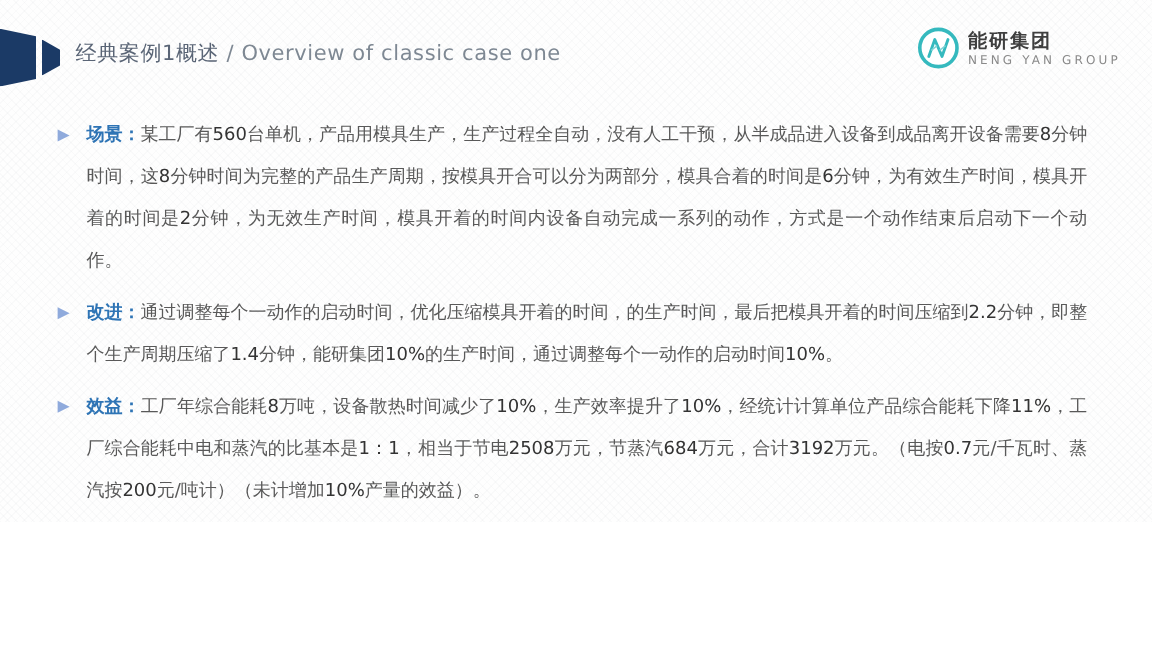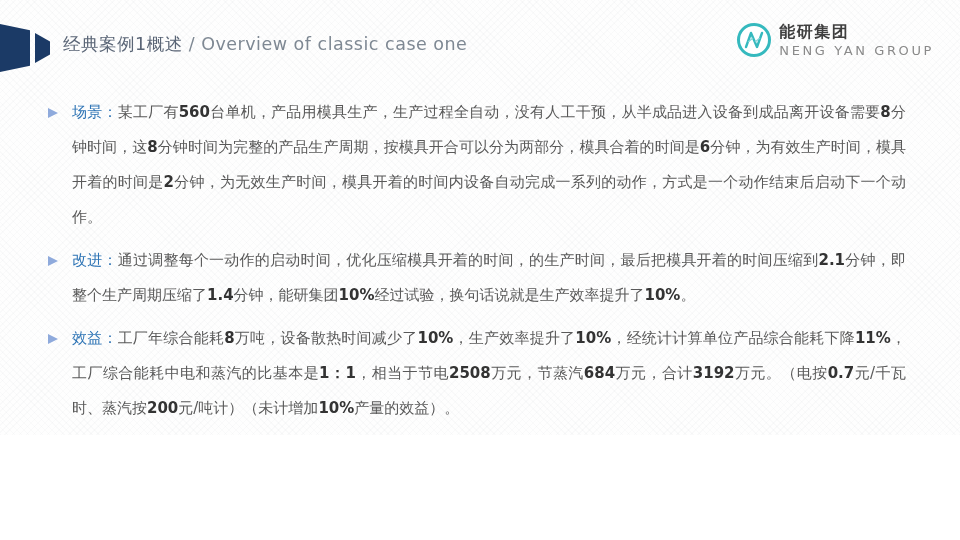--- a/index.html
+++ b/index.html
@@ -30,32 +30,32 @@
     clip-path:polygon(0 0,100% 28%,100% 72%,0 100%);
     filter:drop-shadow(2px 2px 2px rgba(0,0,0,0.25));
   }
   .title { position:absolute; left:63px; top:32px; font-size:17.5px; letter-spacing:0.5px; white-space:nowrap; }
   .title .zh { color:#5a6576; }
   .title .en { color:#7e8893; }
   .logo { position:absolute; right:26px; top:22px; display:flex; align-items:center; gap:7px; }
   .logo-mark { width:36px; height:36px; }
   .logo-text { display:flex; flex-direction:column; }
   .logo-zh { font-size:16px; font-weight:bold; color:#3f3f3f; letter-spacing:1.5px; line-height:18px; }
-  .logo-en { font-size:13px; color:#8a8a8a; letter-spacing:2.6px; margin-top:2px; }
+  .logo-en { font-size:10px; color:#8a8a8a; letter-spacing:2.6px; margin-top:2px; }
   
   .body { position:absolute; top:95px; left:0; width:906px; }
   .bullet {
     position:relative; padding-left:72px; margin:0 0 8px 0;
     font-size:15px; line-height:35px; text-align:justify;
   }
   .bullet:last-child { margin-bottom:0; }
   .marker { position:absolute; left:47px; top:12px; width:12px; height:12px; }
-  .label { color:#2E74B5; font-weight:normal; }
+  .label { color:#2E74B5; font-weight:bold; }
   .para { margin:0; }
-  .b { color:#333333; font-weight:bold; }
+  .b { color:#333333; font-weight:normal; }
 </style>
 </head>
 <body>
 
 <div class="slide">
 
   <div class="header">
     <div class="deco1"></div>
     <div class="deco2"></div>
     <div class="title">
@@ -82,21 +82,21 @@
           <polygon points="1,1 11,6 1,11" fill="#8FAADC"></polygon>
         </svg>
       <p class="para"><strong class="label">场景：</strong><span><span>某工厂有</span><span class="b">560</span><span>台单机，产品用模具生产，生产过程全自动，没有人工干预，从半成品进入设备到成品离开设备需要</span><span class="b">8</span><span>分钟时间，这</span><span class="b">8</span><span>分钟时间为完整的产品生产周期，按模具开合可以分为两部分，模具合着的时间是</span><span class="b">6</span><span>分钟，为有效生产时间，模具开着的时间是</span><span class="b">2</span><span>分钟，为无效生产时间，模具开着的时间内设备自动完成一系列的动作，方式是一个动作结束后启动下一个动作。</span></span></p>
     </div>
 
 
     <div class="bullet">
       <svg class="marker" viewBox="0 0 12 12">
           <polygon points="1,1 11,6 1,11" fill="#8FAADC"></polygon>
         </svg>
-      <p class="para"><strong class="label">改进：</strong><span><span>通过调整每个一动作的启动时间，优化压缩模具开着的时间，的生产时间，最后把模具开着的时间压缩到</span><span class="b">2.1</span><span>分钟，即整个生产周期压缩了</span><span class="b">1.4</span><span>分钟，能研集团</span><span class="b">10%</span><span>经过试验，换句话说就是生产效率提升了</span><span class="b">10%</span><span>。</span></span></p>
+      <p class="para"><strong class="label">改进：</strong><span><span>通过调整每个一动作的启动时间，优化压缩模具开着的时间，的生产时间，最后把模具开着的时间压缩到</span><span class="b">2.2</span><span>分钟，即整个生产周期压缩了</span><span class="b">1.4</span><span>分钟，能研集团</span><span class="b">10%</span><span>的生产时间，通过调整每个一动作的启动时间</span><span class="b">10%</span><span>。</span></span></p>
     </div>
 
     <div class="bullet">
       <svg class="marker" viewBox="0 0 12 12">
           <polygon points="1,1 11,6 1,11" fill="#8FAADC"></polygon>
         </svg>
       <p class="para"><strong class="label">效益：</strong><span><span>工厂年综合能耗</span><span class="b">8</span><span>万吨，设备散热时间减少了</span><span class="b">10%</span><span>，生产效率提升了</span><span class="b">10%</span><span>，经统计计算单位产品综合能耗下降</span><span class="b">11%</span><span>，工厂综合能耗中电和蒸汽的比基本是</span><span class="b">1：1</span><span>，相当于节电</span><span class="b">2508</span><span>万元，节蒸汽</span><span class="b">684</span><span>万元，合计</span><span class="b">3192</span><span>万元。（电按</span><span class="b">0.7</span><span>元/千瓦时、蒸汽按</span><span class="b">200</span><span>元/吨计）（未计增加</span><span class="b">10%</span><span>产量的效益）。</span></span></p>
     </div>
 
   </div>

